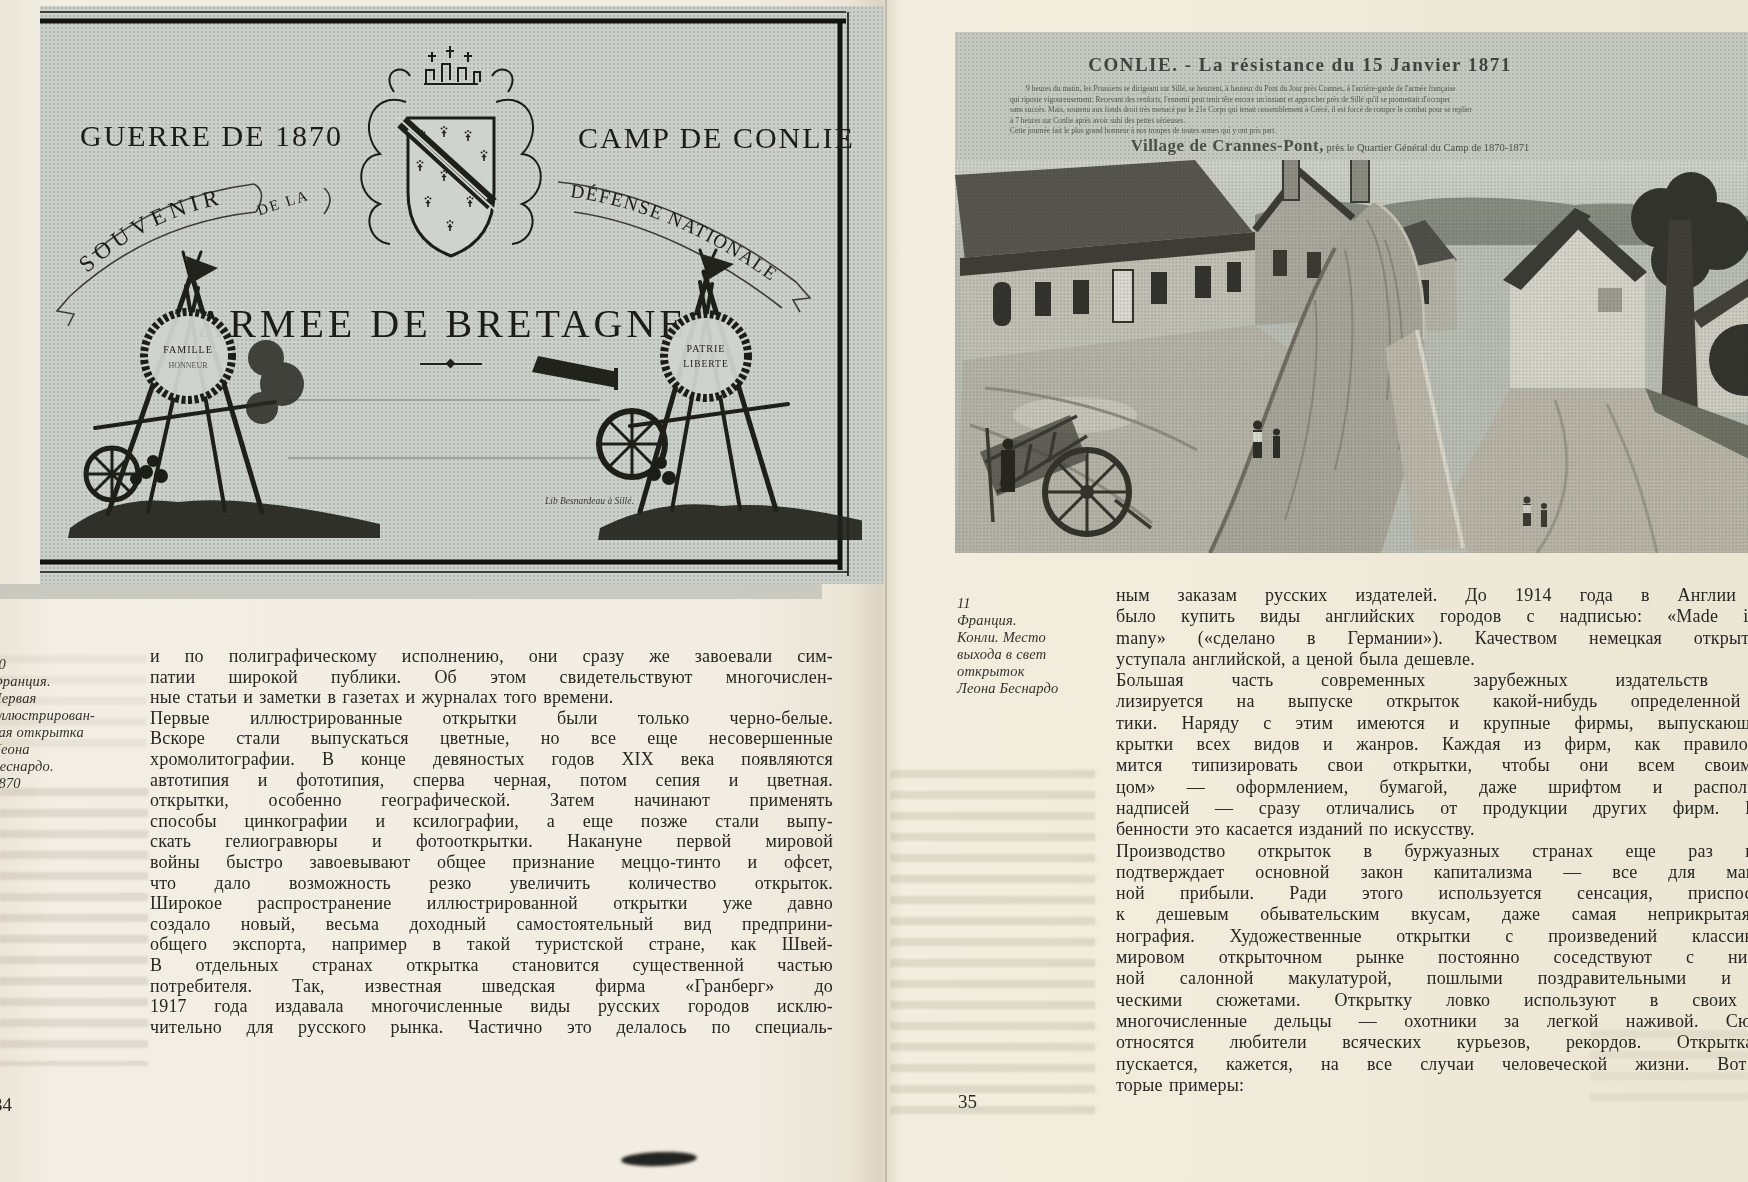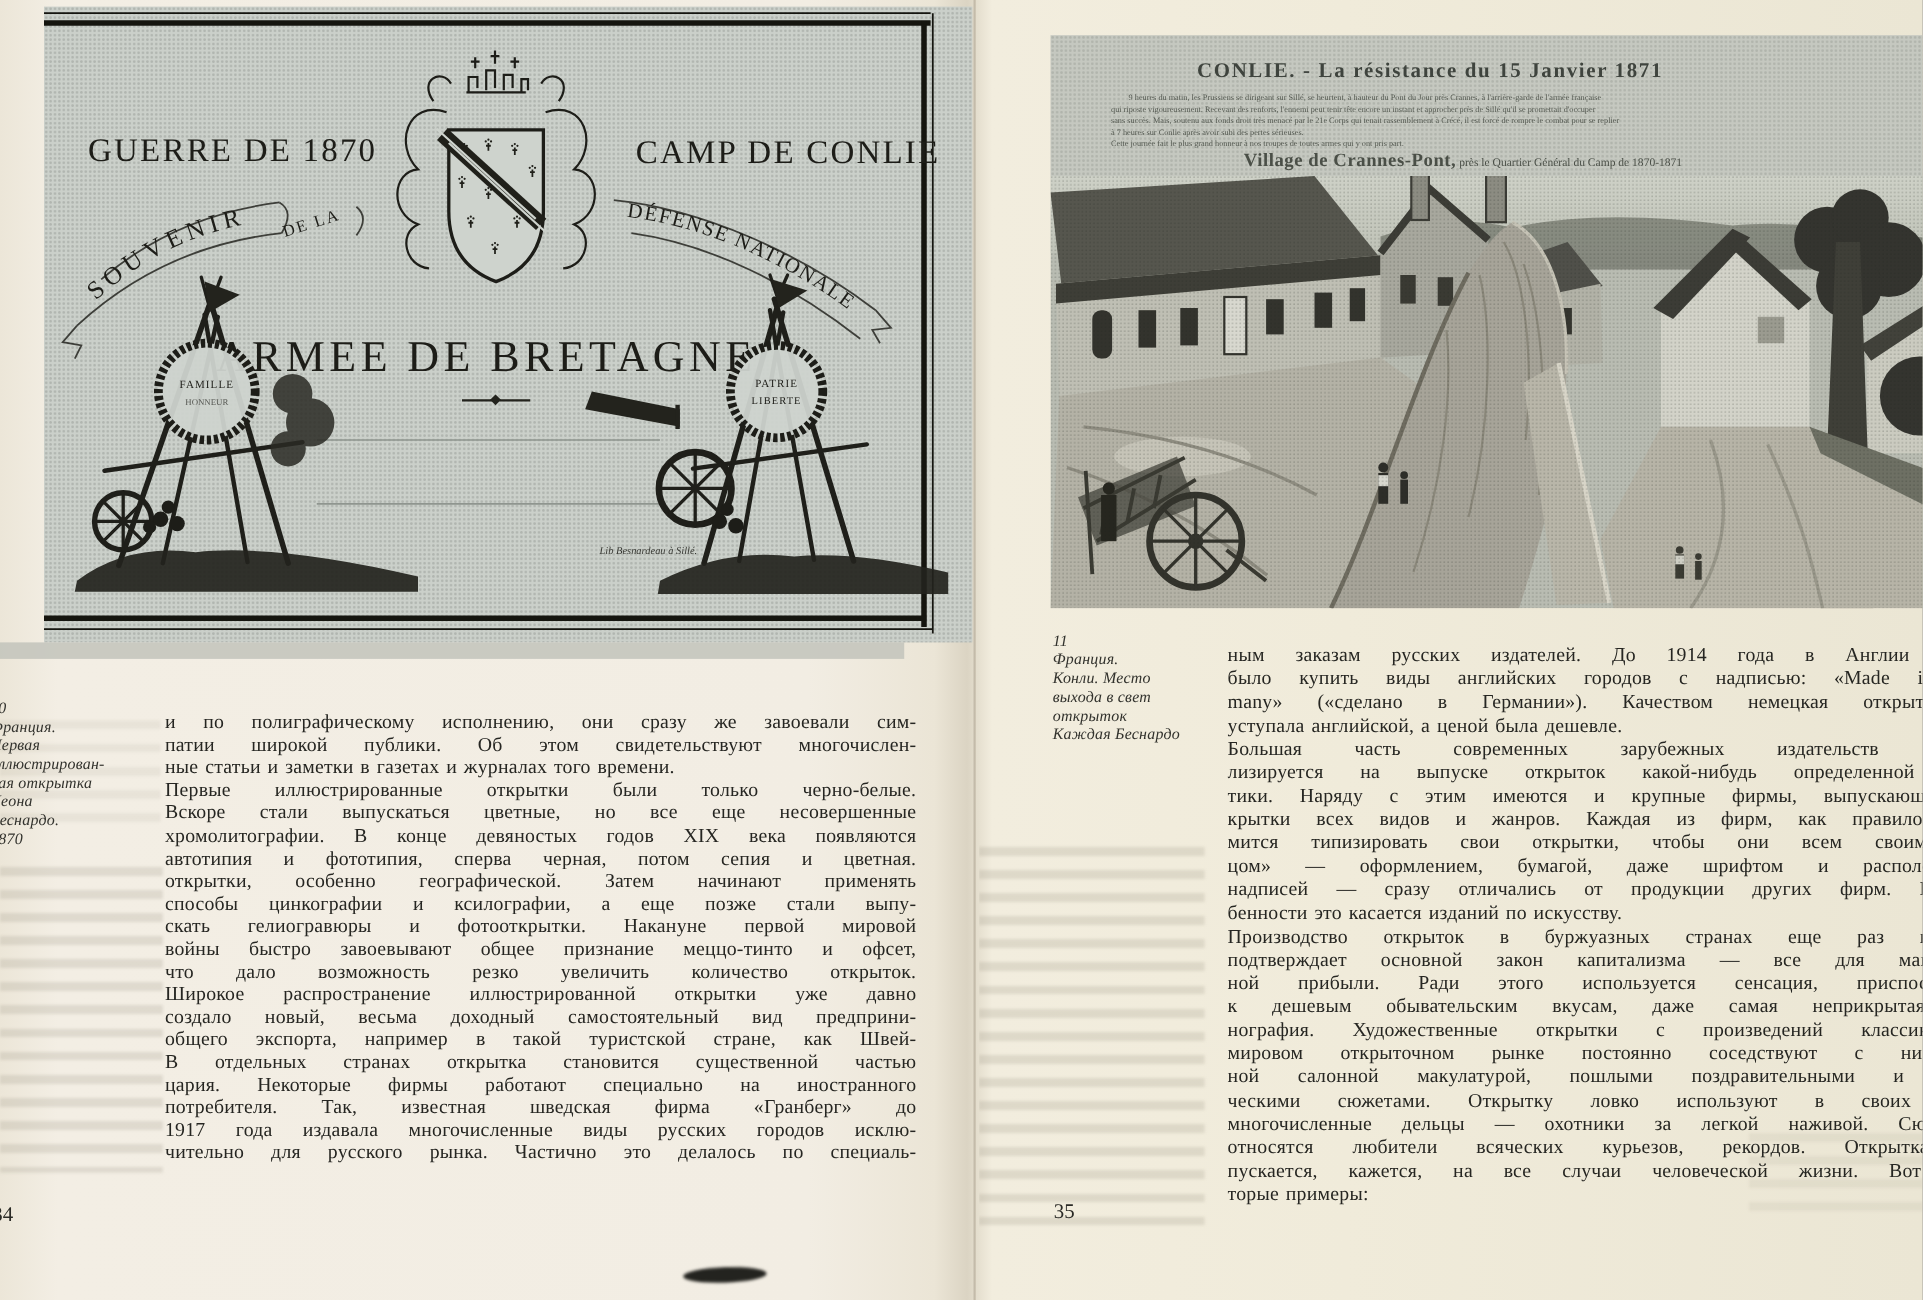--- a/index.html
+++ b/index.html
@@ -16,21 +16,21 @@
   .postcard{
     position:absolute;left:0;top:6px;width:932px;height:578px;
     background-color:#cbd0ca;
     background-image:radial-gradient(rgba(40,45,42,.16) 1px,transparent 1.3px);
     background-size:4px 4px;
     margin-left:40px;
   }
   .plate-foot{position:absolute;left:0;top:584px;width:822px;height:15px;background:#c2c3bb;opacity:.85;}
   .postcard svg text{fill:#1d1d18;}
   
-  .figcap{position:absolute;font-style:italic;font-size:14.5px;line-height:17px;color:#32322d;letter-spacing:.2px;white-space:pre;}
+  .figcap{position:absolute;font-style:italic;font-size:14.5px;line-height:17px;color:#32322d;letter-spacing:.2px;white-space:pre;margin-top:20px;}
   #cap-left{left:-9px;top:636px;}
   #cap-right{left:67px;top:575px;}
   .figcap .line{height:17px;}
   
   .bodycol{position:absolute;font-size:18px;line-height:20.6px;color:#262622;word-spacing:1.5px;letter-spacing:.2px;}
   #body-left{left:150px;top:646px;width:683px;}
   #body-right{left:226px;top:585px;width:700px;line-height:21.3px;}
   .bodycol .line{text-align:justify;text-align-last:justify;height:inherit;white-space:nowrap;overflow:hidden;line-height:inherit;}
   #body-left .line{height:20.6px;}
   #body-right .line{height:21.3px;}
@@ -212,21 +212,20 @@
         <div class="line">автотипия и фототипия, сперва черная, потом сепия и цветная.</div>
         <div class="line">открытки, особенно географической. Затем начинают применять</div>
         <div class="line">способы цинкографии и ксилографии, а еще позже стали выпу-</div>
         <div class="line">скать гелиогравюры и фотооткрытки. Накануне первой мировой</div>
         <div class="line">войны быстро завоевывают общее признание меццо-тинто и офсет,</div>
         <div class="line">что дало возможность резко увеличить количество открыток.</div>
         <div class="line">Широкое распространение иллюстрированной открытки уже давно</div>
         <div class="line">создало новый, весьма доходный самостоятельный вид предприни-</div>
         <div class="line">общего экспорта, например в такой туристской стране, как Швей-</div>
         <div class="line">В отдельных странах открытка становится существенной частью</div>
-        <div class="line">цария. Некоторые фирмы работают специально на иностранного</div>
         <div class="line">потребителя. Так, известная шведская фирма «Гранберг» до</div>
         <div class="line">1917 года издавала многочисленные виды русских городов исклю-</div>
         <div class="line">чительно для русского рынка. Частично это делалось по специаль-</div>
       </div>
 
     <div class="folio" id="folio-34">34</div>
   </div>
 
   <div class="crease"></div>
 
@@ -347,21 +346,21 @@
           <rect x="586" y="350" width="6" height="17" fill="#3b3b33"></rect>
             <circle cx="589" cy="346" r="3" fill="#3b3b33"></circle>
         </g>
         <rect x="0" y="0" width="800" height="393" fill="url(#dots)"></rect>
       </svg>
     </div>
 
     <div class="ghost" style="left:0;top:770px;width:205px;height:345px;"></div>
     <div class="ghost weak" style="left:700px;top:1030px;width:158px;height:80px;"></div>
 
-    <div class="figcap" id="cap-right"><div class="line">11</div><div class="line">Франция.</div><div class="line">Конли. Место</div><div class="line">выхода в свет</div><div class="line">открыток</div><div class="line">Каждая Беснардо</div></div>
+    <div class="figcap" id="cap-right"><div class="line">11</div><div class="line">Франция.</div><div class="line">Конли. Место</div><div class="line">выхода в свет</div><div class="line">открыток</div><div class="line">Леона Беснардо</div></div>
 
     <div class="bodycol" id="body-right">
         <div class="line">ным заказам русских издателей. До 1914 года в Англии можно</div>
         <div class="line">было купить виды английских городов с надписью: «Made in Ger-</div>
         <div class="line">many» («сделано в Германии»). Качеством немецкая открытка не</div>
         <div class="line pe">уступала английской, а ценой была дешевле.</div>
         <div class="line">Большая часть современных зарубежных издательств специа-</div>
         <div class="line">лизируется на выпуске открыток какой-нибудь определенной тема-</div>
         <div class="line">тики. Наряду с этим имеются и крупные фирмы, выпускающие от-</div>
         <div class="line">крытки всех видов и жанров. Каждая из фирм, как правило, стре-</div>

